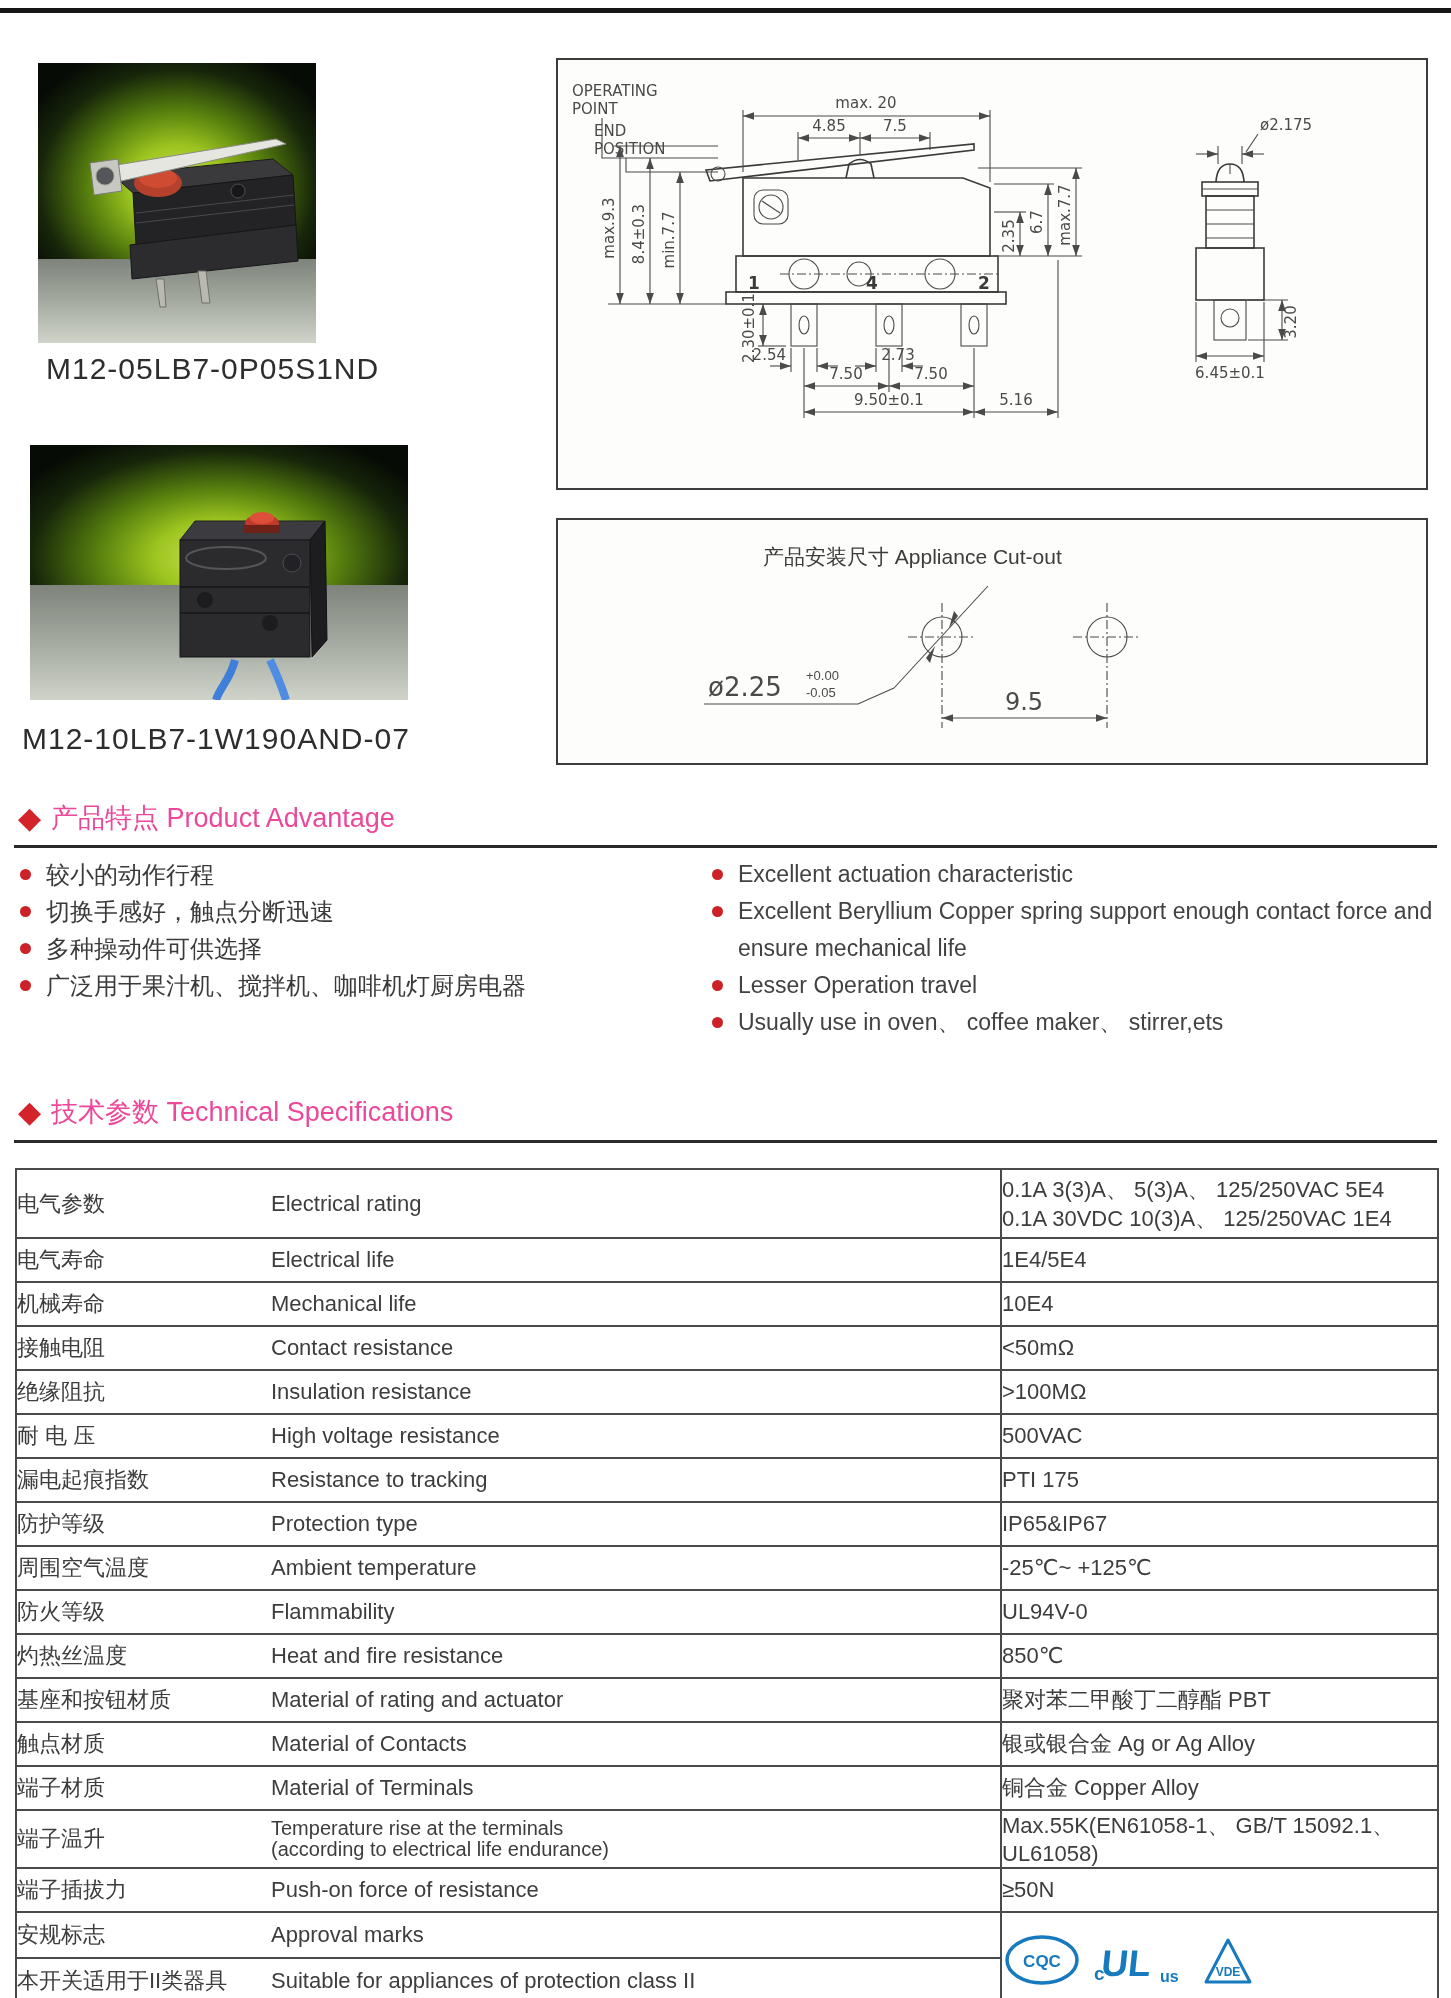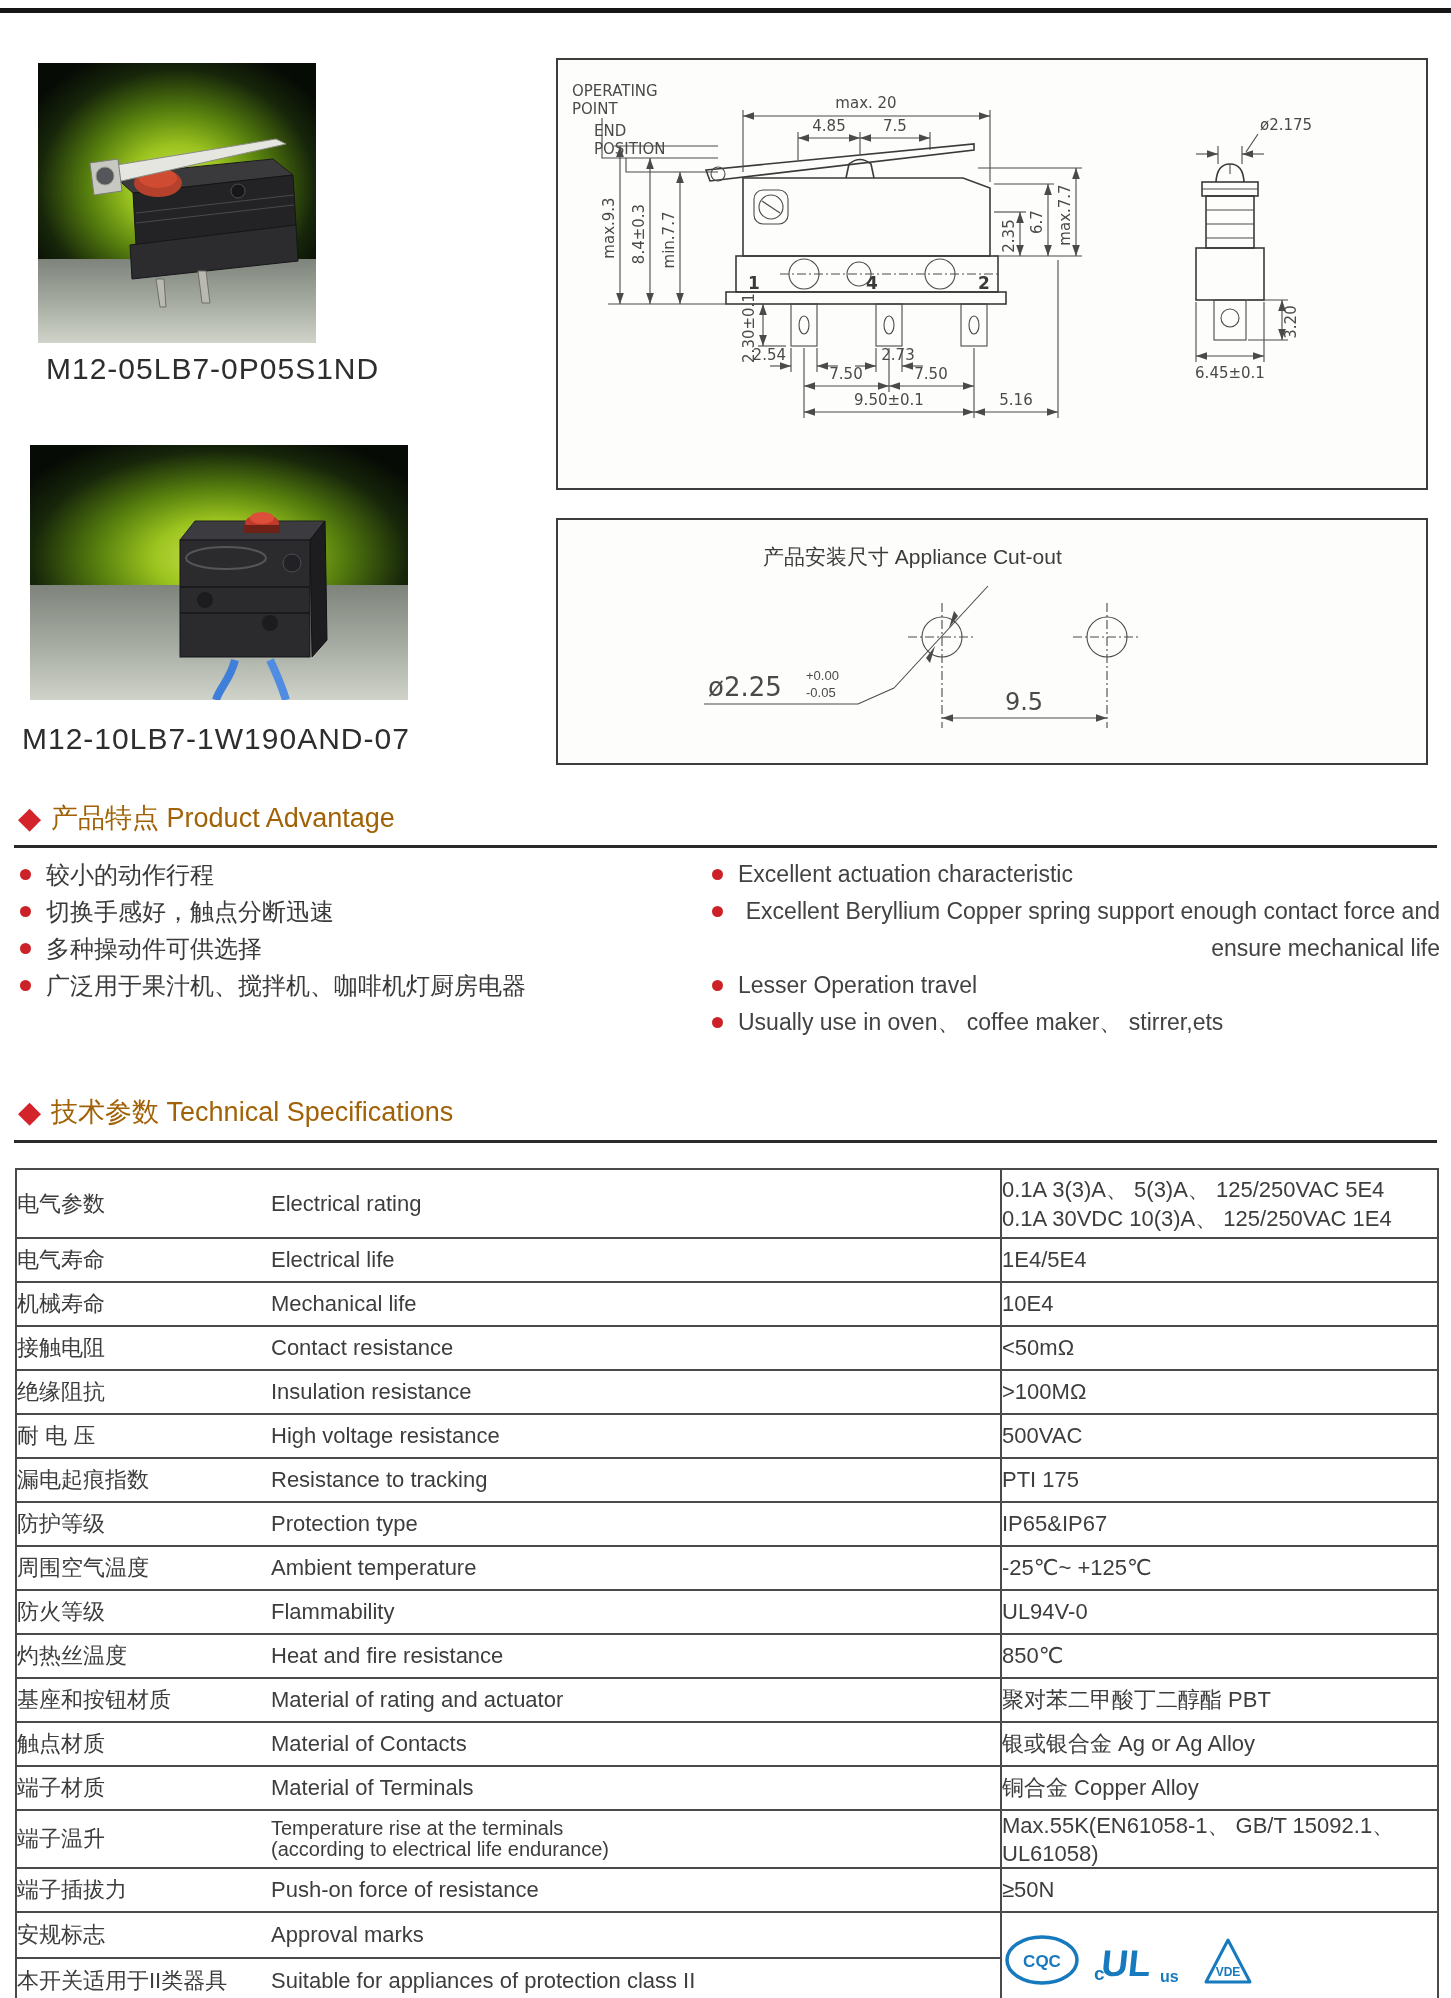--- a/index.html
+++ b/index.html
@@ -16,24 +16,24 @@
   
   .frame{position:absolute;border:2px solid #3c3c3c;background:#fdfdfc;}
   .dl{stroke:#4a4a4a;stroke-width:1.1;fill:none;}
   .dthick{stroke:#3a3a3a;stroke-width:1.6;fill:none;}
   .dt{fill:#4a4a4a;font-size:15px;font-family:"DejaVu Sans",sans-serif;}
   .dtb{fill:#3a3a3a;font-size:17px;font-weight:bold;font-family:"DejaVu Sans",sans-serif;}
   .cd{stroke-dasharray:9 3 2 3;}
   
   .sechead{position:absolute;display:flex;align-items:center;}
   .diamond{color:#d4232a;font-size:30px;margin-right:10px;line-height:30px;}
-  .sectitle{font-size:27px;color:#a16207;}
+  .sectitle{font-size:27px;color:#ec4899;}
   .hr{position:absolute;left:14px;width:1423px;height:3px;background:#2a2a2a;}
   
-  .blist{position:absolute;text-align:right;}
+  .blist{position:absolute;}
   .b{display:flex;align-items:flex-start;}
   .dot{flex:0 0 auto;width:11px;height:11px;border-radius:50%;background:#cc2127;margin:13px 15px 0 0;}
   .btxt{font-size:24px;line-height:37px;color:#3a3a3a;}
   .blist.en .btxt{font-size:23px;color:#424242;}
   
   table.spec{position:absolute;left:15px;top:1168px;width:1422px;border-collapse:collapse;
              table-layout:fixed;border:2px solid #4a4a4a;}
   table.spec td{border-top:2px solid #4a4a4a;font-size:22px;color:#3d3d3d;vertical-align:middle;padding:0;}
   table.spec tr:first-child td{border-top:none;}
   td.c1{padding-left:22px;}

